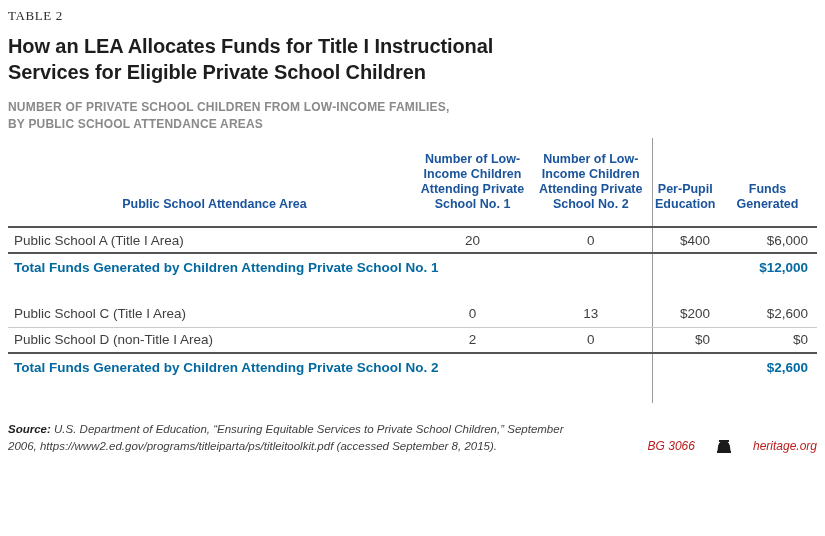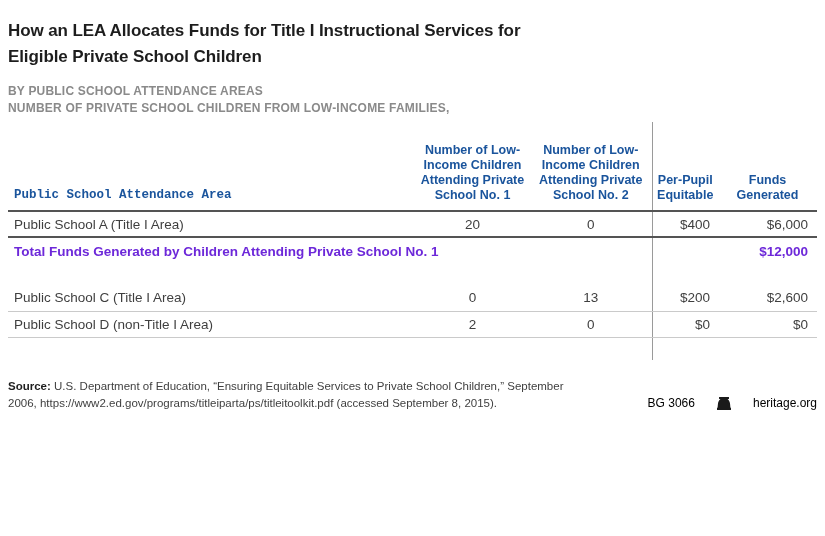--- a/index.html
+++ b/index.html
@@ -5,106 +5,107 @@
   * { margin: 0; padding: 0; box-sizing: border-box; }
   html, body { width: 825px; height: 536px; background: #ffffff; overflow: hidden; }
   body { font-family: "Liberation Sans", "DejaVu Sans", sans-serif; }
   .page { padding: 8px 8px 0 8px; width: 825px; height: 536px; }
 
   .table-label {
     font-family: "Liberation Serif", "DejaVu Serif", serif;
     font-size: 13px; letter-spacing: 0.6px; color: #2b2b2b;
   }
   .title {
-    margin-top: 10px; font-size: 17px; font-weight: 700; line-height: 25.5px;
+    margin-top: 10px; font-size: 20px; font-weight: 700; line-height: 25.5px;
     color: #1d1d1d; max-width: 540px; letter-spacing: -0.1px;
   }
   .subtitle {
     margin-top: 14px; font-size: 12px; font-weight: 700; line-height: 17px;
     color: #8a8a8a; letter-spacing: 0.2px;
   }
 
   table.alloc {
     margin-top: 5px; border-collapse: collapse; table-layout: fixed;
     width: 809px; font-size: 13.5px; color: #3f3f3f;
   }
   col.c1 { width: 407px; } col.c2 { width: 115px; } col.c3 { width: 122px; }
   col.c4 { width: 66px; }  col.c5 { width: 99px; }
 
   thead th {
-    height: 89px; vertical-align: bottom; padding-bottom: 7px;
+    height: 89px; vertical-align: bottom; padding-bottom: 14px;
     font-size: 12.5px; font-weight: 700; color: #1a549c; line-height: 15px;
     border-bottom: 2px solid #545454;
   }
-  th.h-area { text-align: left; padding-left: 6px; font-family: Liberation Mono, monospace; }
+  th.h-area { text-align: center; padding-left: 6px; }
   th.h-center { text-align: center; }
   .th-narrow { display: inline-block; }
   .w112 { width: 112px; } .w64 { width: 64px; } .w72 { width: 72px; }
 
   td { height: 26px; vertical-align: middle; }
   td.c-label { text-align: left; padding-left: 6px; }
   td.c-num { text-align: center; }
   td.c-pp  { text-align: right; padding-right: 8px; margin-left: 41px; }
   td.c-funds { text-align: right; padding-right: 9px; }
   .divline { border-left: 1px solid #9a9a9a; }
   th.divline { border-left: 1px solid #9a9a9a; }
 
   tr.data-row td { border-bottom: 1px solid #cacaca; }
   tr.last-data td { border-bottom: none; }
   tr.total-row td {
-    border-top: 2px solid #545454; font-weight: 700; color: #6d28d9; height: 27px;
+    border-top: 2px solid #545454; font-weight: 700; color: #0369a1; height: 27px;
   }
   tr.grand-row td { font-weight: 700; color: #1a1a1a; height: 26px; }
   tr.spacer-1 td { height: 21px; }
   tr.spacer-2 td { height: 23px; }
 
   .footer {
     margin-top: 18px; display: flex; justify-content: space-between;
-    align-items: flex-end; width: 809px;
+    align-items: flex-end; width: 809px; font-style: italic;
   }
   .source { font-size: 11.5px; line-height: 16.5px; color: #3f3f3f; max-width: 600px; }
   .source b { color: #1f1f1f; }
   .footer-right {
     display: inline-flex; align-items: center; gap: 22px;
-    font-size: 12px; color: #000000; white-space: nowrap; padding-bottom: 1px;
+    font-size: 12px; color: #b91c1c; white-space: nowrap; padding-bottom: 1px;
   }
   .bell { display: inline-block; width: 14px; height: 13px; }
 </style>
 </head>
 <body>
 
 <div class="page">
 
+  <div class="table-label">TABLE 2</div>
 
   <h1 class="title">How an LEA Allocates Funds for Title I Instructional Services for Eligible Private School Children</h1>
 
   <div class="subtitle">
+    <div>NUMBER OF PRIVATE SCHOOL CHILDREN FROM LOW-INCOME FAMILIES,</div>
     <div>BY PUBLIC SCHOOL ATTENDANCE AREAS</div>
-    <div>NUMBER OF PRIVATE SCHOOL CHILDREN FROM LOW-INCOME FAMILIES,</div>
   </div>
 
   <table class="alloc">
     <colgroup>
       <col class="c1">
         <col class="c2">
         <col class="c3">
         <col class="c4">
         <col class="c5">
     </colgroup>
     <thead>
       <tr>
         <th class="h-area">Public School Attendance Area</th>
         <th class="h-center">
           <span class="th-narrow w112">Number of Low-Income Children Attending Private School No. 1</span>
         </th>
         <th class="h-center">
           <span class="th-narrow w112">Number of Low-Income Children Attending Private School No. 2</span>
         </th>
         <th class="h-center divline">
-          <span class="th-narrow w64">Per-Pupil Equitable</span>
+          <span class="th-narrow w64">Per-Pupil Education</span>
         </th>
         <th class="h-center">
           <span class="th-narrow w72">Funds Generated</span>
         </th>
       </tr>
     </thead>
     <tbody>
       <tr class="data-row">
         <td class="c-label">Public School A (Title I Area)</td>
         <td class="c-num">20</td>
@@ -129,20 +130,25 @@
         <td class="c-pp divline">$200</td>
         <td class="c-funds">$2,600</td>
       </tr>
       <tr class="data-row">
         <td class="c-label">Public School D (non-Title I Area)</td>
         <td class="c-num">2</td>
         <td class="c-num">0</td>
         <td class="c-pp divline">$0</td>
         <td class="c-funds">$0</td>
       </tr>
+      <tr class="total-row">
+        <td class="c-label" colspan="3">Total Funds Generated by Children Attending Private School No. 2</td>
+        <td class="divline"></td>
+        <td class="c-funds">$2,600</td>
+      </tr>
       <tr class="spacer-2">
         <td colspan="3"></td>
         <td class="divline"></td>
         <td></td>
       </tr>
     </tbody>
   </table>
 
   <div class="footer">
     <div class="source">

